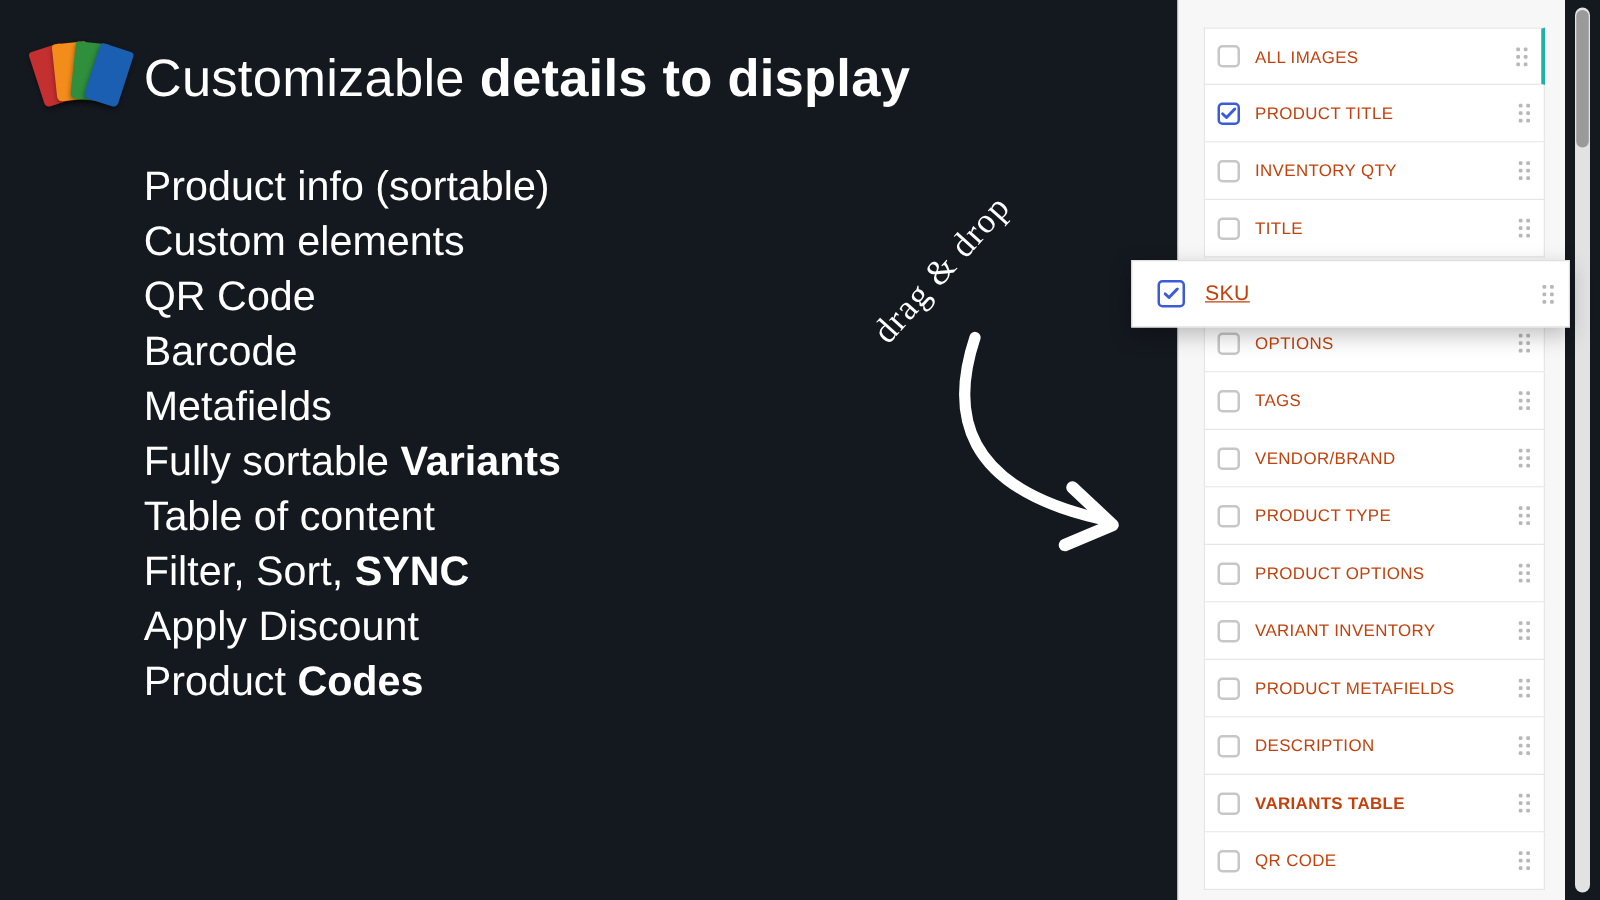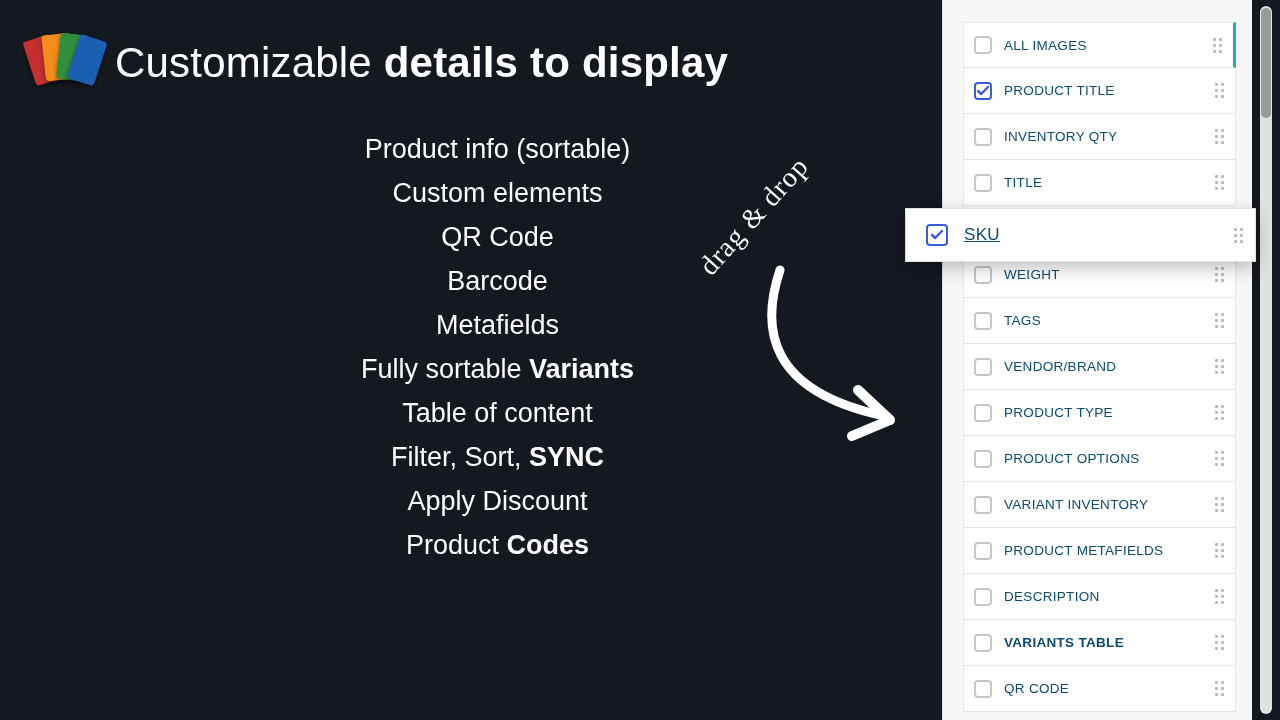--- a/index.html
+++ b/index.html
@@ -11,34 +11,34 @@
   .logo .book { position: absolute; width: 28px; height: 46px; border-radius: 3px 3px 4px 4px; transform-origin: bottom center; box-shadow: 0 2px 4px rgba(0,0,0,0.4); }
   .logo .b1 { background: #c42f2f; left: 4px;  top: 8px; transform: rotate(-18deg); }
   .logo .b2 { background: #f28c1b; left: 14px; top: 6px; transform: rotate(-6deg); }
   .logo .b3 { background: #2f8f3d; left: 24px; top: 6px; transform: rotate(6deg);  }
   .logo .b4 { background: #1b5fb3; left: 34px; top: 8px; transform: rotate(18deg); }
 
   
   .content { position: absolute; left: 115px; top: 28px; right: 400px; color: #fff; margin-top: 11px; }
   h1 { font-size: 42px; font-weight: 300; letter-spacing: .2px; margin-bottom: 40px; }
   h1 .strong { font-weight: 700; }
-  ul.bullets { list-style: none; font-size: 27px; font-weight: 300; line-height: 44px; text-align: center; }
+  ul.bullets { list-style: none; font-size: 33px; font-weight: 300; line-height: 44px; }
   ul.bullets b { font-weight: 700; }
 
   
   .dragdrop { position: absolute; left: 680px; top: 200px; color:#fff; font-family: "Comic Sans MS","Segoe Script",cursive; font-size: 28px; transform: rotate(-48deg); letter-spacing:1px; }
   .arrow { position: absolute; left: 740px; top: 260px; }
 
   
   .panel-wrap { position: absolute; right: 28px; top: 0; bottom: 0; width: 310px; background:#f7f7f7; border-left:1px solid #e4e4e4; }
   .scrollbar-track { position:absolute; right:-20px; top:6px; bottom:6px; width:12px; background:#e2e2e2; border-radius:6px; }
   .scrollbar-thumb { position:absolute; left:1px; top:2px; width:10px; height:110px; background:#9a9a9a; border-radius:6px; }
 
   .list { position:absolute; left:20px; right:16px; top:22px; }
-  .row { display:flex; align-items:center; height:46px; background:#fff; border:1px solid #e6e6e6; border-top:none; padding:0 10px 0 10px; font-size:13.5px; color:#0c4a6e; letter-spacing:.3px; }
+  .row { display:flex; align-items:center; height:46px; background:#fff; border:1px solid #e6e6e6; border-top:none; padding:0 10px 0 10px; font-size:13.5px; color:#c2410c; letter-spacing:.3px; }
   .row:first-child { border-top:1px solid #e6e6e6; }
   .row.accent { border-right:3px solid #21b0a7; }
   .row .label { flex:1; white-space:nowrap; overflow:hidden; text-overflow:ellipsis; }
   .row.bold .label { font-weight:700; }
 
   .chk { width:18px; height:18px; border:2px solid #c7c7c7; border-radius:4px; margin-right:12px; display:flex; align-items:center; justify-content:center; flex-shrink:0; background:#fff; }
   .chk.on { border-color:#3b5bdb; }
   .chk svg { display:none; }
   .chk.on svg { display:block; }
 
@@ -143,21 +143,21 @@
           <i></i>
           <i></i>
           <i></i>
         </span>
       </div>
       <div class="placeholder"></div>
       <div class="row">
         <span class="chk">
     
   </span>
-        <span class="label">WEIGHT</span>
+        <span class="label">OPTIONS</span>
         <span class="grip">
           <i></i>
           <i></i>
           <i></i>
           <i></i>
           <i></i>
           <i></i>
         </span>
       </div>
       <div class="row">

